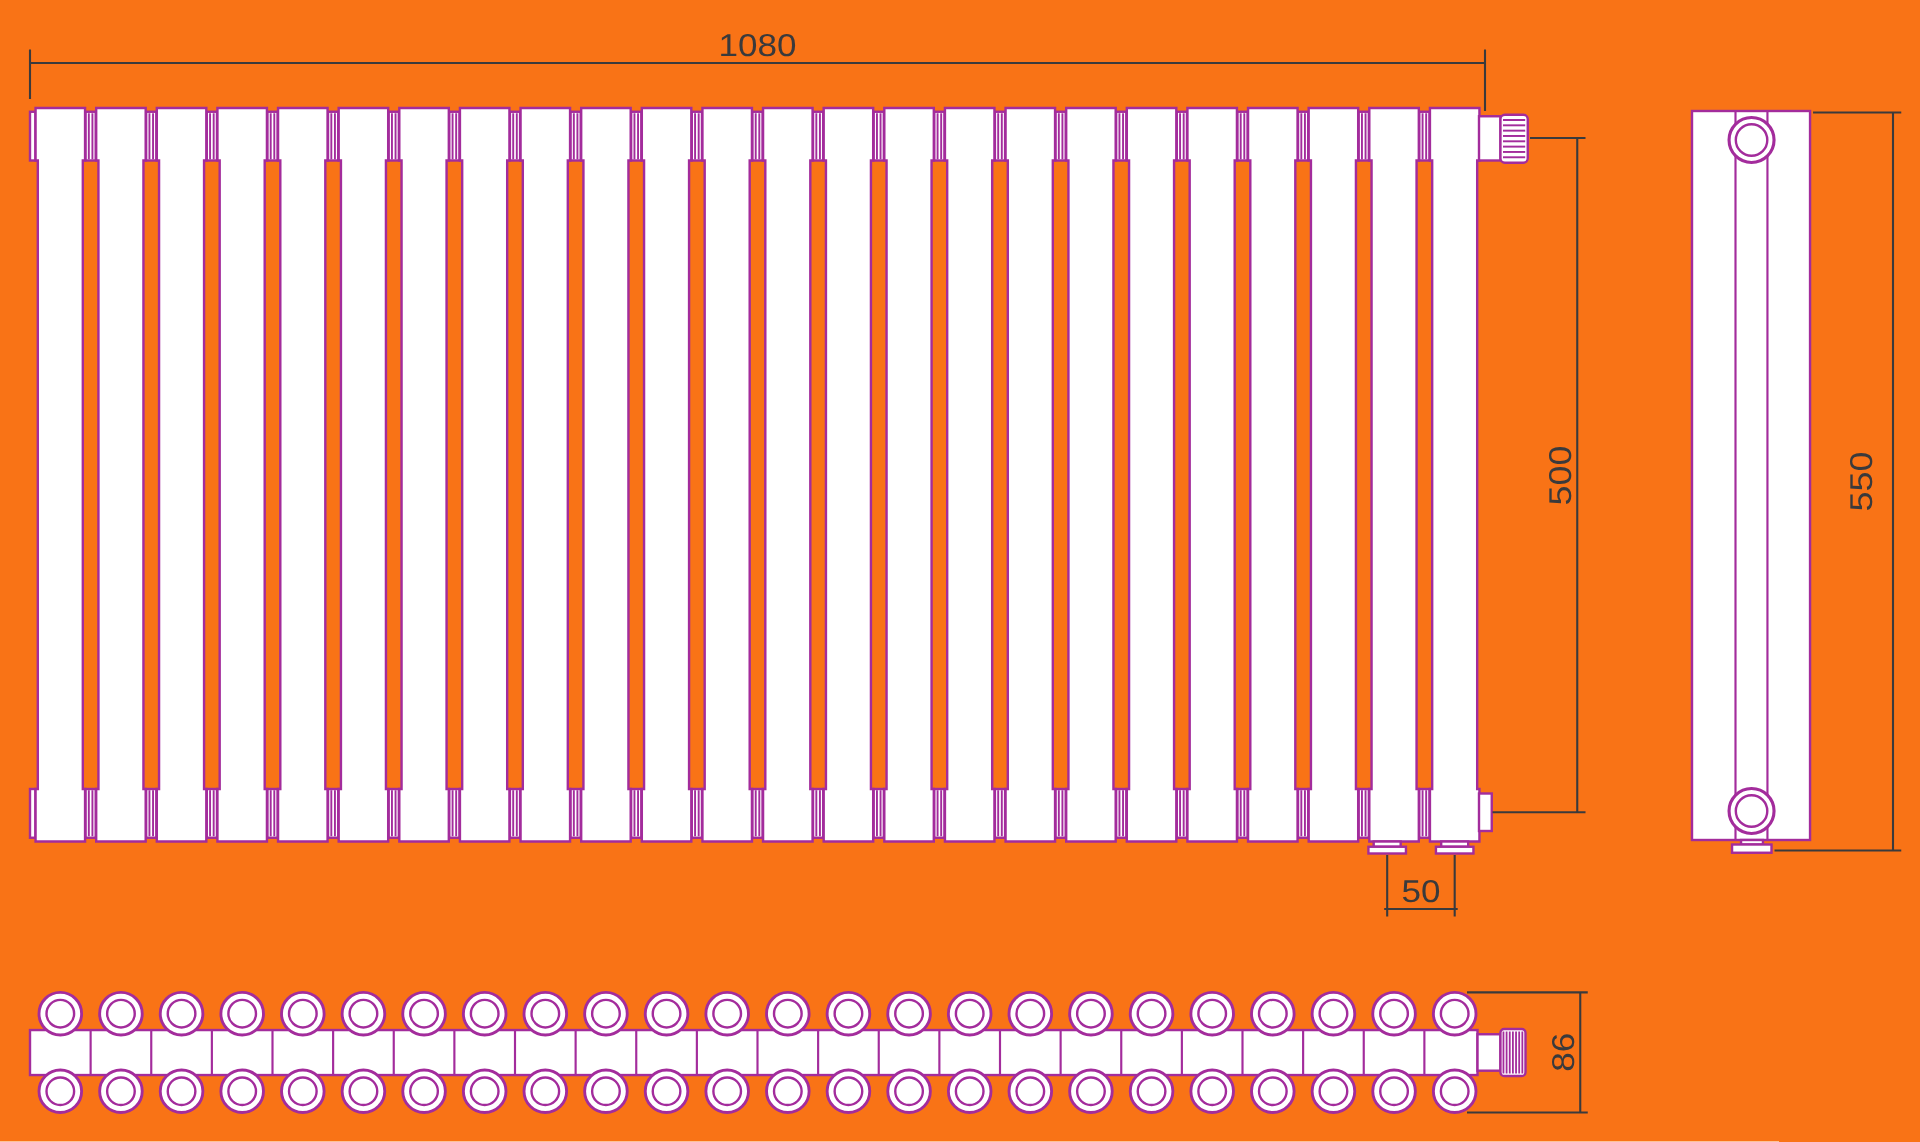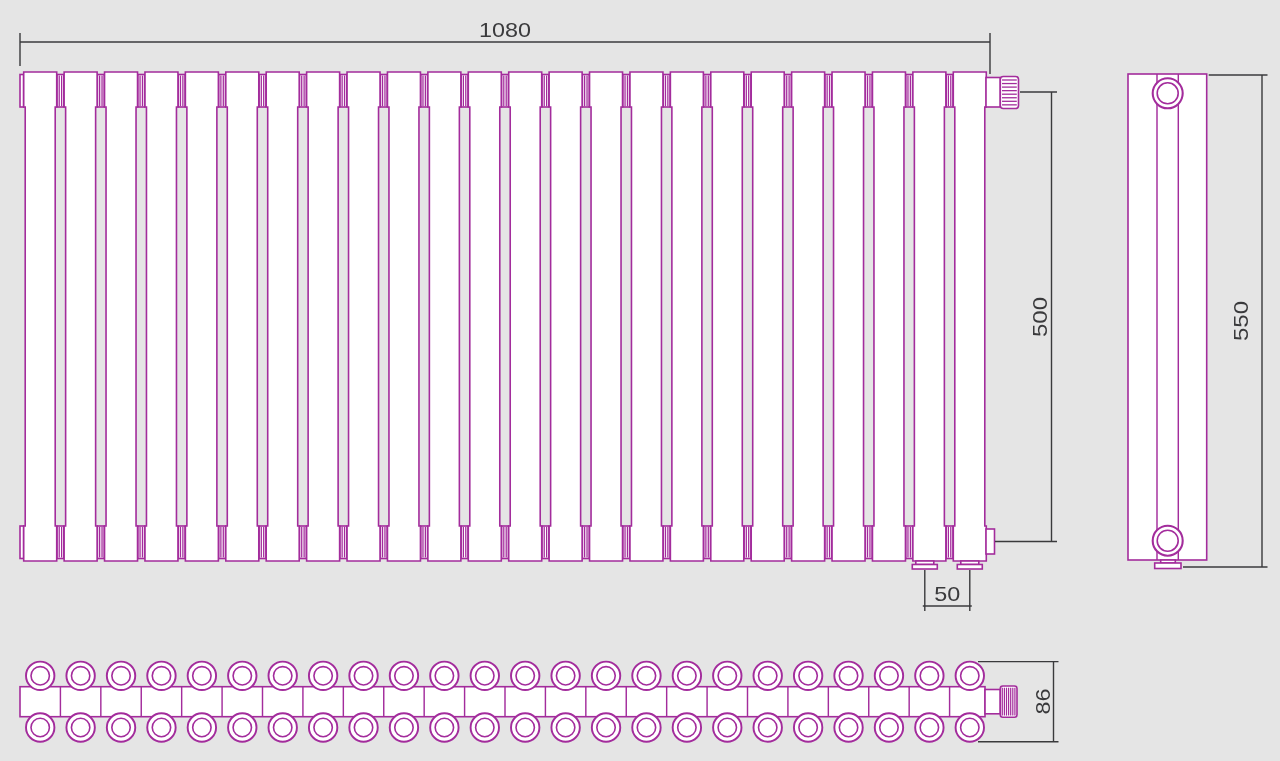--- a/index.html
+++ b/index.html
@@ -1,16 +1,16 @@
 <!DOCTYPE html>
 <html><head>
 <meta charset="utf-8">
 <style>
   html,body{margin:0;padding:0;background:#ffffff;}
-  .canvas{width:1280px;height:761px;position:relative;background:#e5e5e5;overflow:hidden;}
+  .canvas{width:1280px;height:761px;position:relative;background:#f97316;overflow:hidden;}
   svg{display:block;}
   svg text{
     font-family:"Liberation Sans", "DejaVu Sans", sans-serif;
     font-size:21px;
   }
 </style>
 </head>
 <body>
 
 <div class="canvas">

